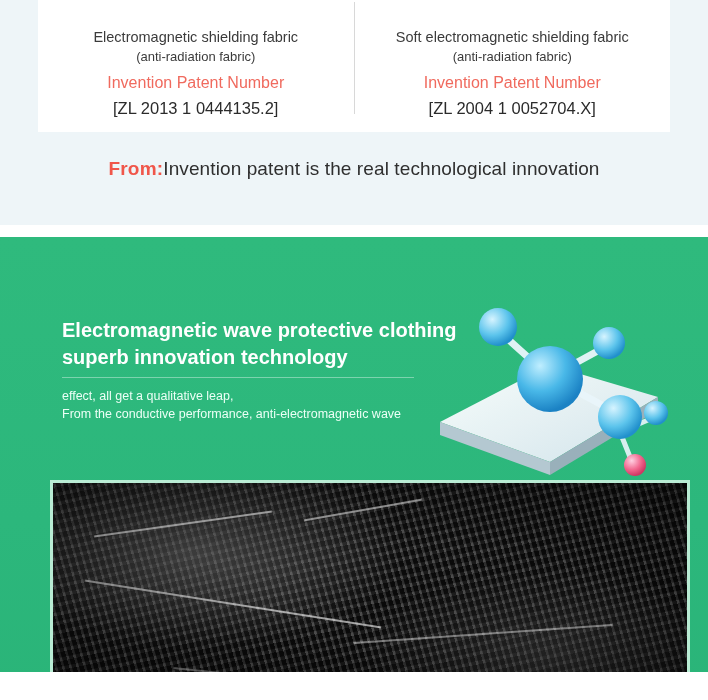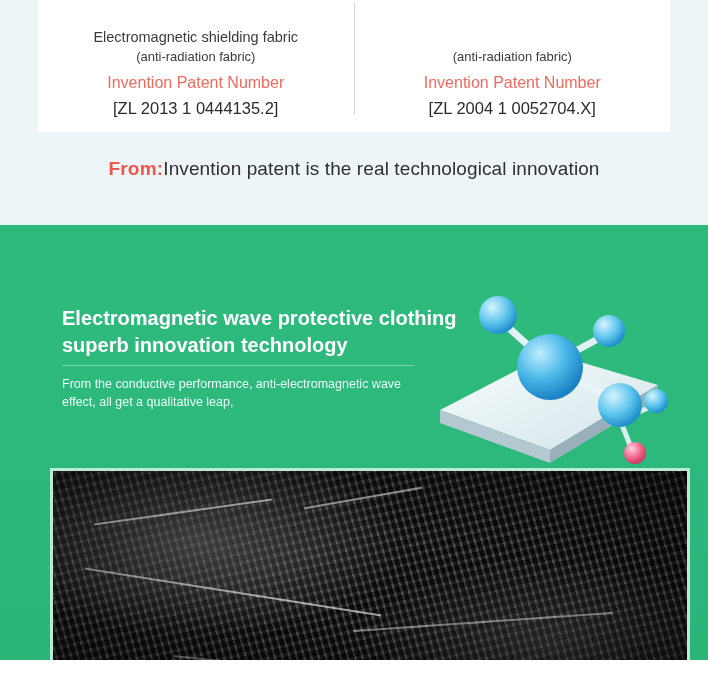--- a/index.html
+++ b/index.html
@@ -105,20 +105,21 @@
     margin-top: 36px;
   }
 
   
   .green-section {
     position: relative;
     width: 708px;
     height: 435px;
     background: #2fb97d;
     overflow: hidden;
+    margin-top: 12px;
   }
   .green-inner {
     position: absolute;
     left: 0;
     top: 0;
     width: 708px;
     height: 475px;
     background: linear-gradient(180deg, #2fba7d 0%, #2cb77c 60%, #2ab478 100%);
   }
   .headline {
@@ -217,20 +218,21 @@
       <div class="patent-col">
         <div class="p-title">Electromagnetic shielding fabric</div>
         <div class="p-sub">(anti-radiation fabric)</div>
         <div class="p-label">Invention Patent Number</div>
         <div class="p-number">[ZL 2013 1 0444135.2]</div>
       </div>
 
       <div class="patent-divider"></div>
 
       <div class="patent-col">
+        <div class="p-title">Soft electromagnetic shielding fabric</div>
         <div class="p-sub">(anti-radiation fabric)</div>
         <div class="p-label">Invention Patent Number</div>
         <div class="p-number">[ZL 2004 1 0052704.X]</div>
       </div>
 
     </div>
 
     <div class="tips-row">
       <span class="tips-label">From:</span><span class="tips-text">Invention patent is the real technological innovation</span>
     </div>
@@ -239,22 +241,22 @@
 
   <div class="green-section">
     <div class="green-inner"></div>
 
     <div class="headline">
       <div class="headline-l1">Electromagnetic wave protective clothing</div>
       <div class="headline-l2">superb innovation technology</div>
     </div>
     <div class="rule"></div>
     <div class="subcopy">
+      <div>effect, all get a qualitative leap,</div>
       <div>From the conductive performance, anti-electromagnetic wave</div>
-      <div>effect, all get a qualitative leap,</div>
     </div>
 
     <svg class="molecule" viewBox="0 0 300 250">
       <defs>
         <linearGradient id="plate" x1="0" y1="0" x2="1" y2="1">
           <stop offset="0%" stop-color="#ffffff"></stop>
           <stop offset="100%" stop-color="#d8e6ef"></stop>
         </linearGradient>
         <radialGradient id="ballBig" cx="35%" cy="30%" r="70%">
           <stop offset="0%" stop-color="#bfeeff"></stop>

